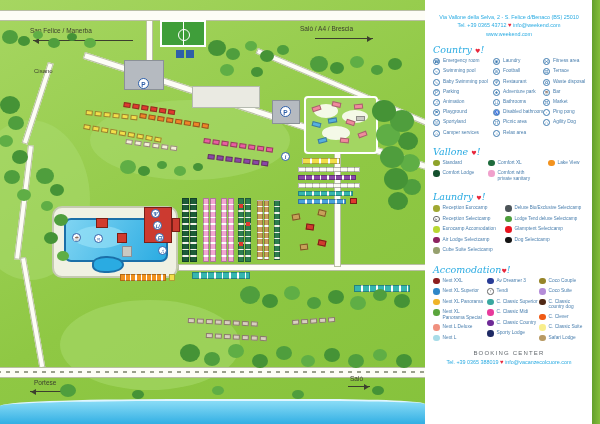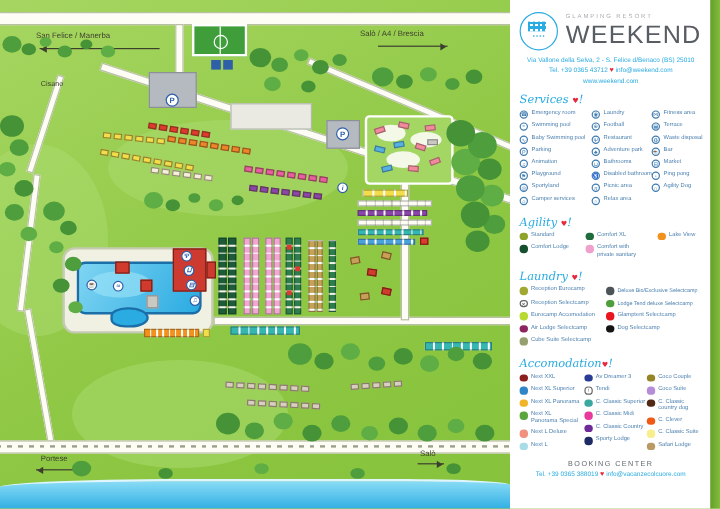--- a/index.html
+++ b/index.html
@@ -268,42 +268,32 @@
     <div class="tr" style="left:372px;top:100px;width:24px;height:22px;background:#459336;box-shadow:18px 10px 0 #4f9e3d,4px 24px 0 #5fae45,24px 30px 0 -2px #459336,8px 46px 0 #4f9e3d,26px 52px 0 -2px #5fae45,12px 68px 0 #459336,28px 76px 0 -3px #4f9e3d,14px 90px 0 -2px #459336"></div>
     <div class="tr" style="left:240px;top:286px;width:20px;height:18px;background:#4f9e3d;box-shadow:20px 6px 0 -2px #459336,42px -2px 0 -2px #5fae45,64px 8px 0 -3px #4f9e3d,86px 2px 0 -2px #459336,108px 8px 0 -2px #5fae45,130px 0 0 -3px #4f9e3d,152px 6px 0 -2px #459336"></div>
     <div class="tr" style="left:180px;top:344px;width:20px;height:18px;background:#459336;box-shadow:22px 6px 0 -2px #4f9e3d,46px -2px 0 -2px #5fae45,70px 8px 0 -2px #459336,94px 0 0 -2px #4f9e3d,118px 8px 0 -3px #5fae45,142px 2px 0 -2px #459336,166px 8px 0 -2px #4f9e3d,190px 2px 0 -3px #5fae45,214px 8px 0 -2px #459336"></div>
     <div class="tr" style="left:60px;top:384px;width:16px;height:13px;background:#4f9e3d;box-shadow:70px 4px 0 -2px #459336,150px 0 0 -2px #5fae45,230px 4px 0 -2px #4f9e3d,310px 0 0 -2px #459336"></div>
 
     <div class="lake"></div>
   </div>
 
   <div class="panel">
 
-    <div class="brand">
-      <div class="logo">
-        <div class="flags"></div>
-          <div class="dots">••••</div>
-      </div>
-      <div class="bname">
-        <div class="tagline">GLAMPING RESORT</div>
-        <div class="wname">WEEKEND</div>
-      </div>
-    </div>
 
     <div class="addr">
       <div>Via Vallone della Selva, 2 - S. Felice d/Benaco (BS) 25010</div>
       <div>
         <span>Tel. +39 0365 43712</span>
         <span class="heart">♥</span>
         <span>info@weekend.com</span>
       </div>
       <div>www.weekend.com</div>
     </div>
 
-    <div class="sect"><span>Services</span> <span class="heart">♥</span><span>!</span></div>
+    <div class="sect"><span>Country</span> <span class="heart">♥</span><span>!</span></div>
     <div class="cols">
       <div style="width:60px">
         <div class="svc">
             <span class="svc-ic">☎</span>
             <span class="lbl">Emergency room</span>
           </div>
         <div class="svc">
             <span class="svc-ic">≈</span>
             <span class="lbl">Swimming pool</span>
           </div>
@@ -391,21 +381,21 @@
             <span class="svc-ic">◦</span>
             <span class="lbl">Ping pong</span>
           </div>
         <div class="svc">
             <span class="svc-ic">∩</span>
             <span class="lbl">Agility Dog</span>
           </div>
       </div>
     </div>
 
-    <div class="sect"><span>Agility</span> <span class="heart">♥</span><span>!</span></div>
+    <div class="sect"><span>Vallone</span> <span class="heart">♥</span><span>!</span></div>
     <div class="cols">
       <div style="width:55px">
         <div class="leg">
             <span class="dot" style="background-color: rgb(143, 163, 42);"></span>
             <span class="lbl">Standard</span>
           </div>
         <div class="leg">
             <span class="dot" style="background-color: rgb(20, 80, 46);"></span>
             <span class="lbl">Comfort Lodge</span>
           </div>

